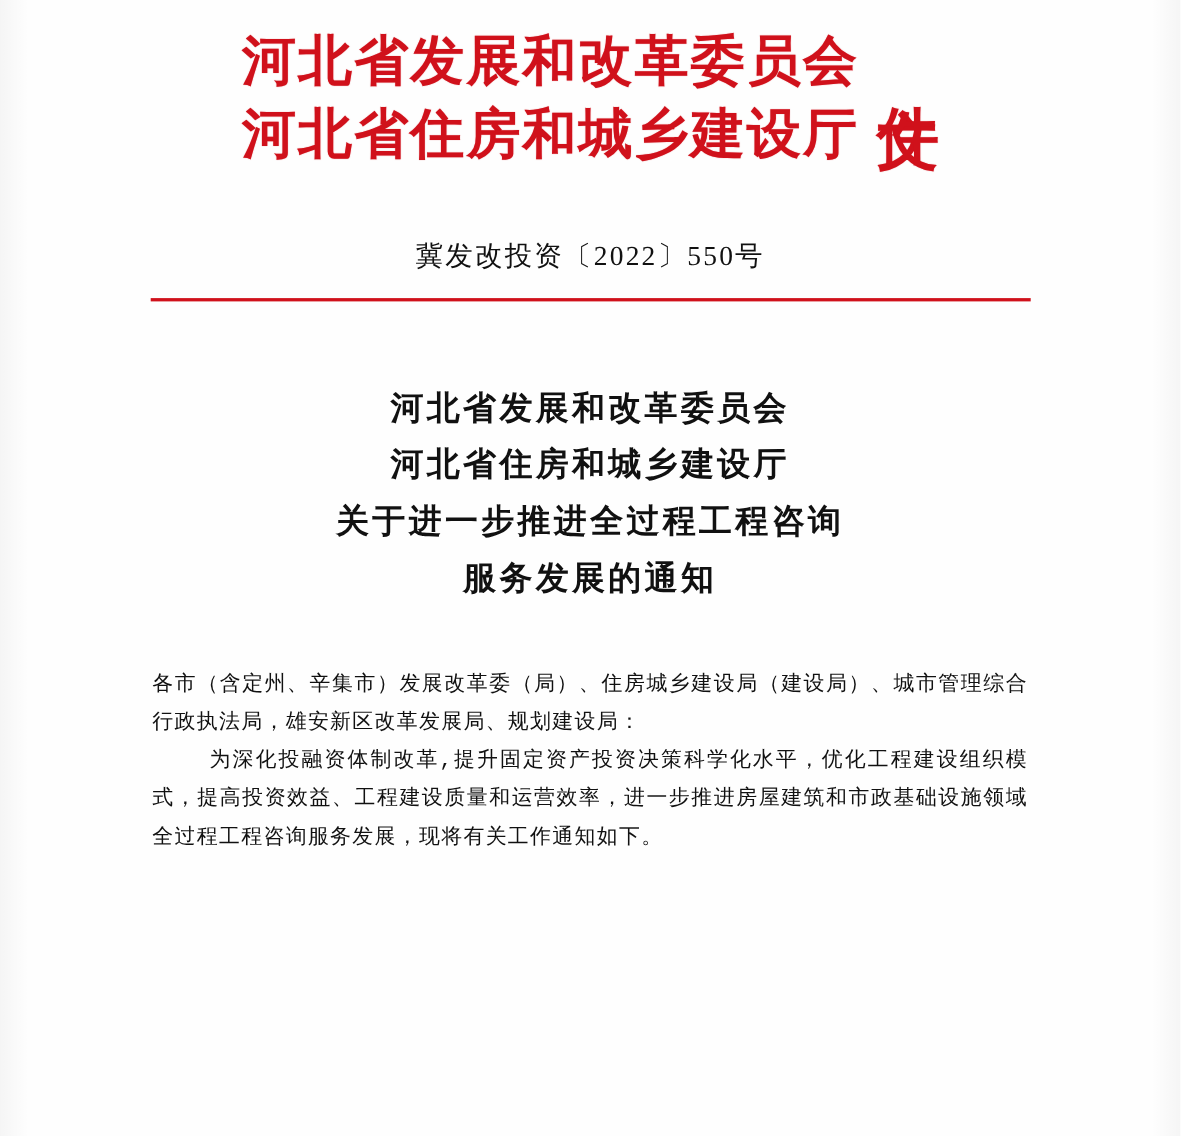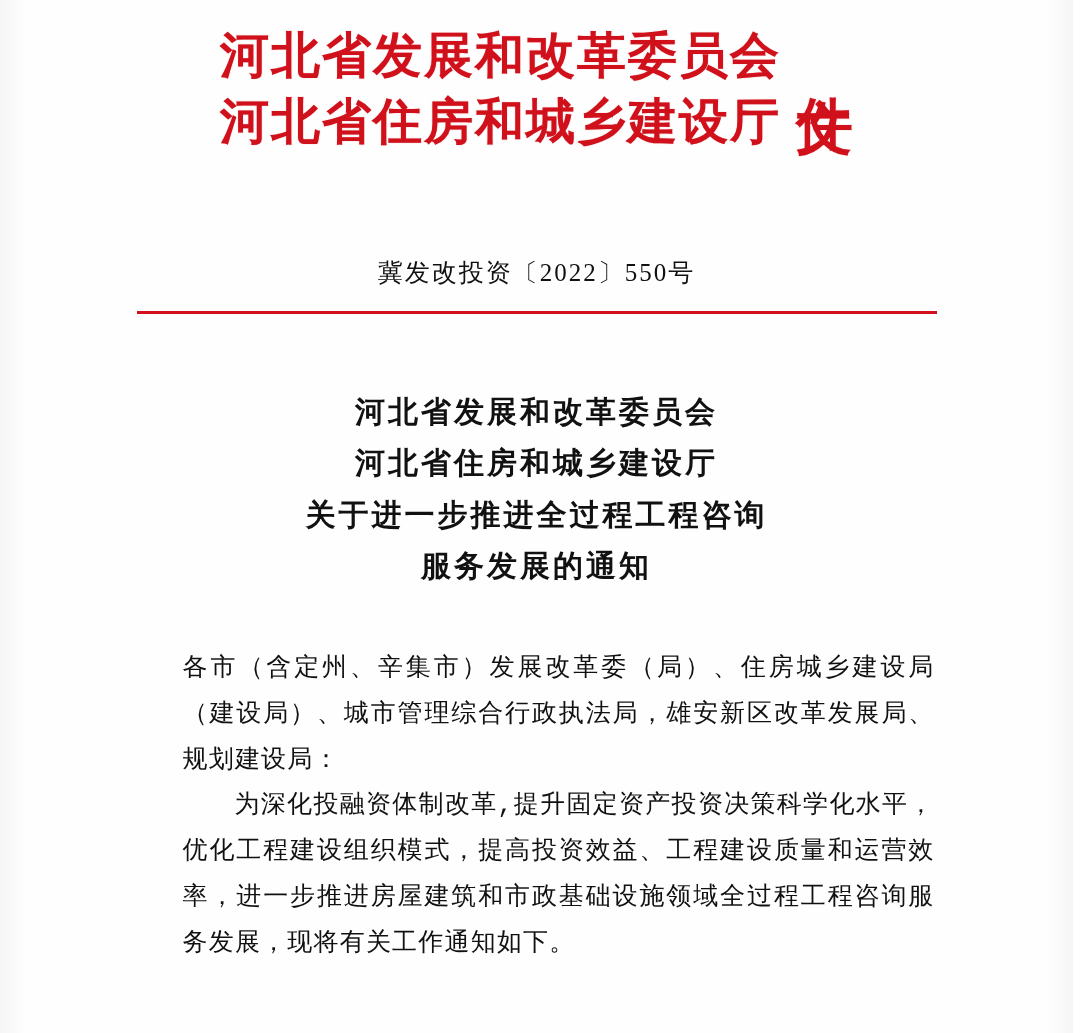--- a/index.html
+++ b/index.html
@@ -65,21 +65,21 @@
     letter-spacing: 0;
     margin-left: 16px;
     margin-top: 26px;
     writing-mode: vertical-rl;
     text-orientation: upright;
     text-shadow: 0 0 1px rgba(208,17,27,0.5);
   }
 
   
   .docnum-block {
-    margin-top: 104px;
+    margin-top: 64px;
     text-align: center;
   }
   .docnum {
     font-size: 25px;
     letter-spacing: 2px;
     color: #111;
     font-family: "Liberation Serif", "DejaVu Serif", serif;
   }
   .red-rule {
     margin: 22px auto 0 auto;
@@ -101,27 +101,26 @@
     color: #111;
     font-family: "Liberation Serif", "DejaVu Serif", serif;
   }
 
   
   .body-block {
     margin: 52px auto 0 auto;
     width: 796px;
   }
   .body-p {
-    font-size: 25px;
+    font-size: 19px;
     line-height: 1.85;
     letter-spacing: 1.2px;
     color: #111;
     text-align: justify;
     font-family: "Liberation Serif", "DejaVu Serif", serif;
-    margin-left: 44px;
   }
   .indent {
     text-indent: 52px;
     font-family: Liberation Mono, monospace;
   }
 
   
   .edge-shade {
     position: absolute;
     top: 0;

